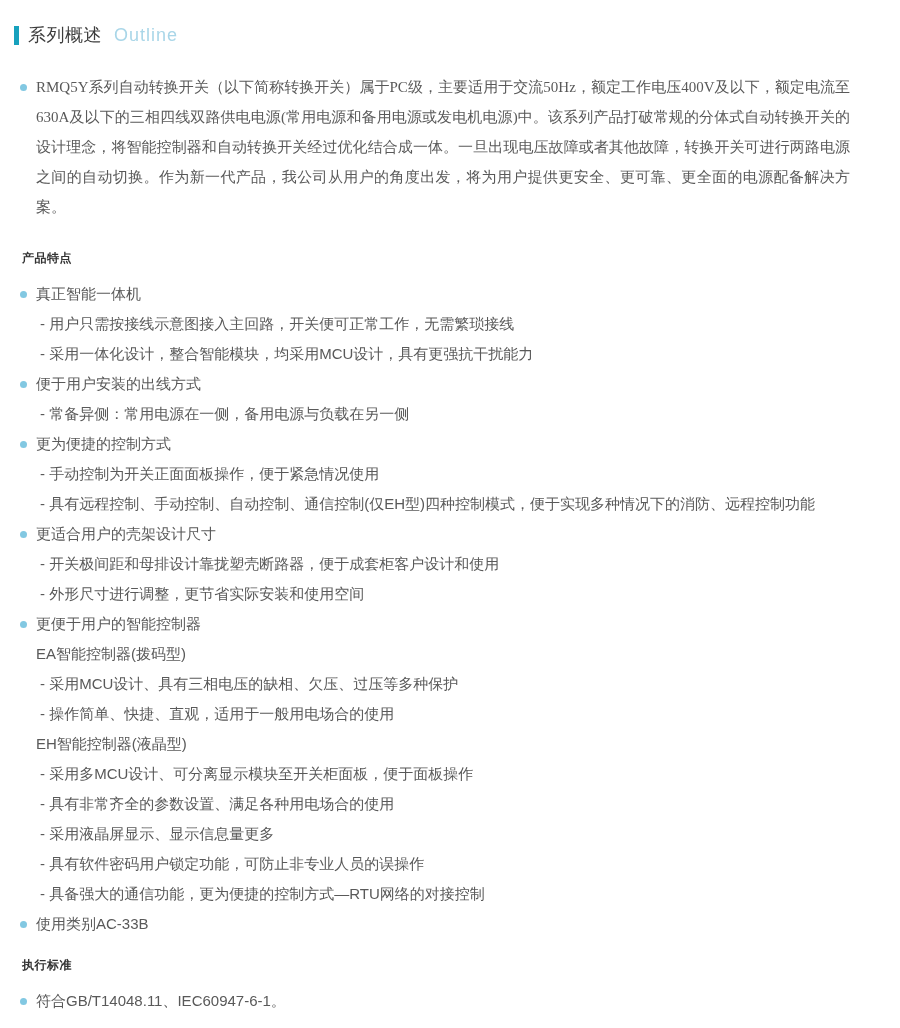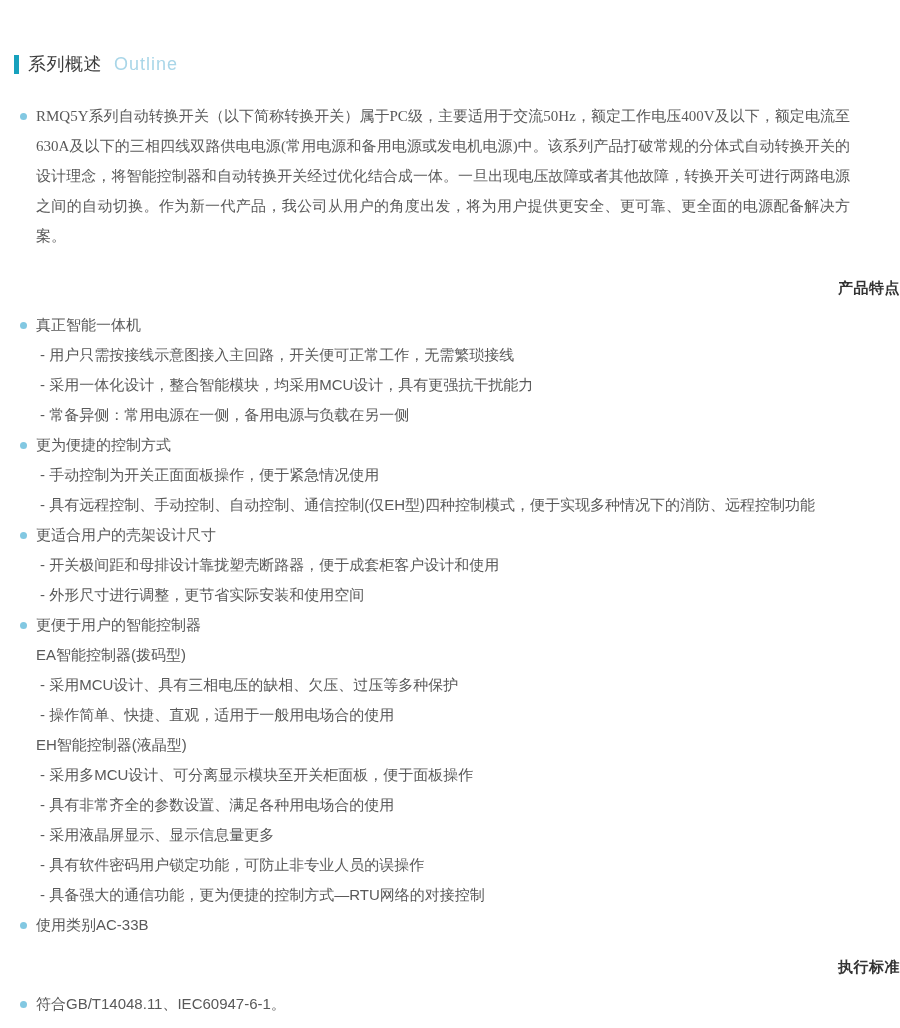--- a/index.html
+++ b/index.html
@@ -5,21 +5,21 @@
   html, body {
     margin: 0;
     padding: 0;
     background: #ffffff;
   }
   .page {
     position: relative;
     width: 900px;
     height: 1028px;
     box-sizing: border-box;
-    padding-top: 53px;
+    padding-top: 24px;
     overflow: hidden;
     background: #ffffff;
     font-family: "Liberation Sans", "DejaVu Sans", sans-serif;
     color: #595959;
   }
   
   .sec-title {
     display: flex;
     align-items: center;
     margin-left: 14px;
@@ -71,25 +71,24 @@
   .intro-text {
     margin: 0;
     width: 814px;
     text-align: justify;
     font-size: 15px;
     line-height: 30px;
   }
   
   .subhead {
     margin: 28px 0 12px 22px;
-    font-size: 15px;
+    font-size: 12px;
     font-weight: bold;
     color: #333333;
     letter-spacing: 0.5px;
-    text-align: right;
   }
   .subhead.standards { margin-top: 18px; }
 </style>
 </head>
 <body>
 
 <div class="page">
 
   <header class="sec-title">
     <span class="accent-bar"></span>
@@ -110,20 +109,24 @@
       <span class="dot"></span>
       <span class="txt">真正智能一体机</span>
     </div>
     <div class="row sub">
       <span class="txt">- 用户只需按接线示意图接入主回路，开关便可正常工作，无需繁琐接线</span>
     </div>
     <div class="row sub">
       <span class="txt">- 采用一体化设计，整合智能模块，均采用MCU设计，具有更强抗干扰能力</span>
     </div>
 
+    <div class="row">
+      <span class="dot"></span>
+      <span class="txt">便于用户安装的出线方式</span>
+    </div>
     <div class="row sub">
       <span class="txt">- 常备异侧：常用电源在一侧，备用电源与负载在另一侧</span>
     </div>
 
     <div class="row">
       <span class="dot"></span>
       <span class="txt">更为便捷的控制方式</span>
     </div>
     <div class="row sub">
       <span class="txt">- 手动控制为开关正面面板操作，便于紧急情况使用</span>

